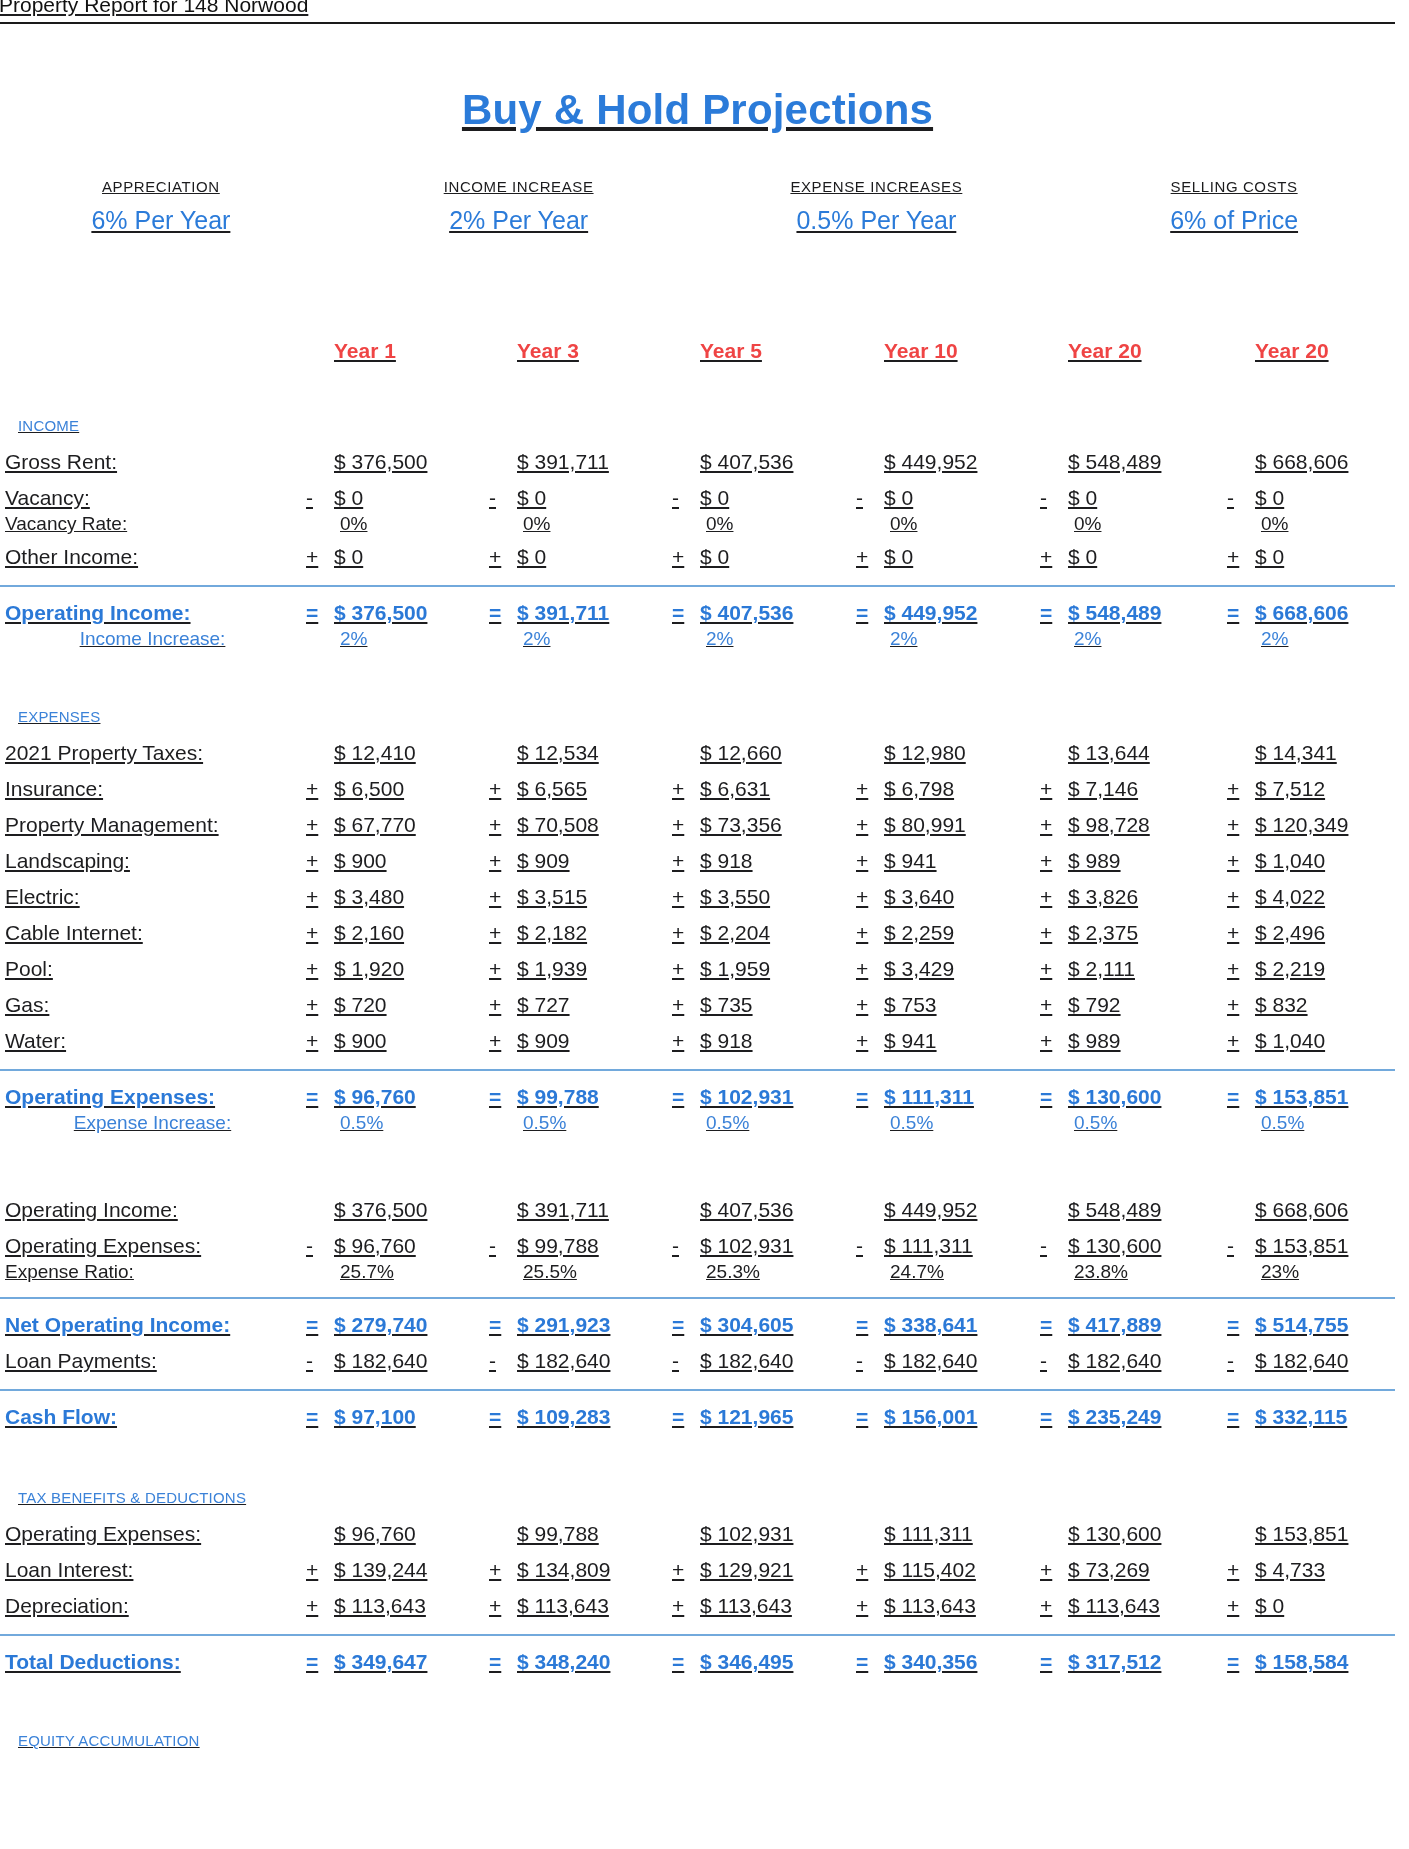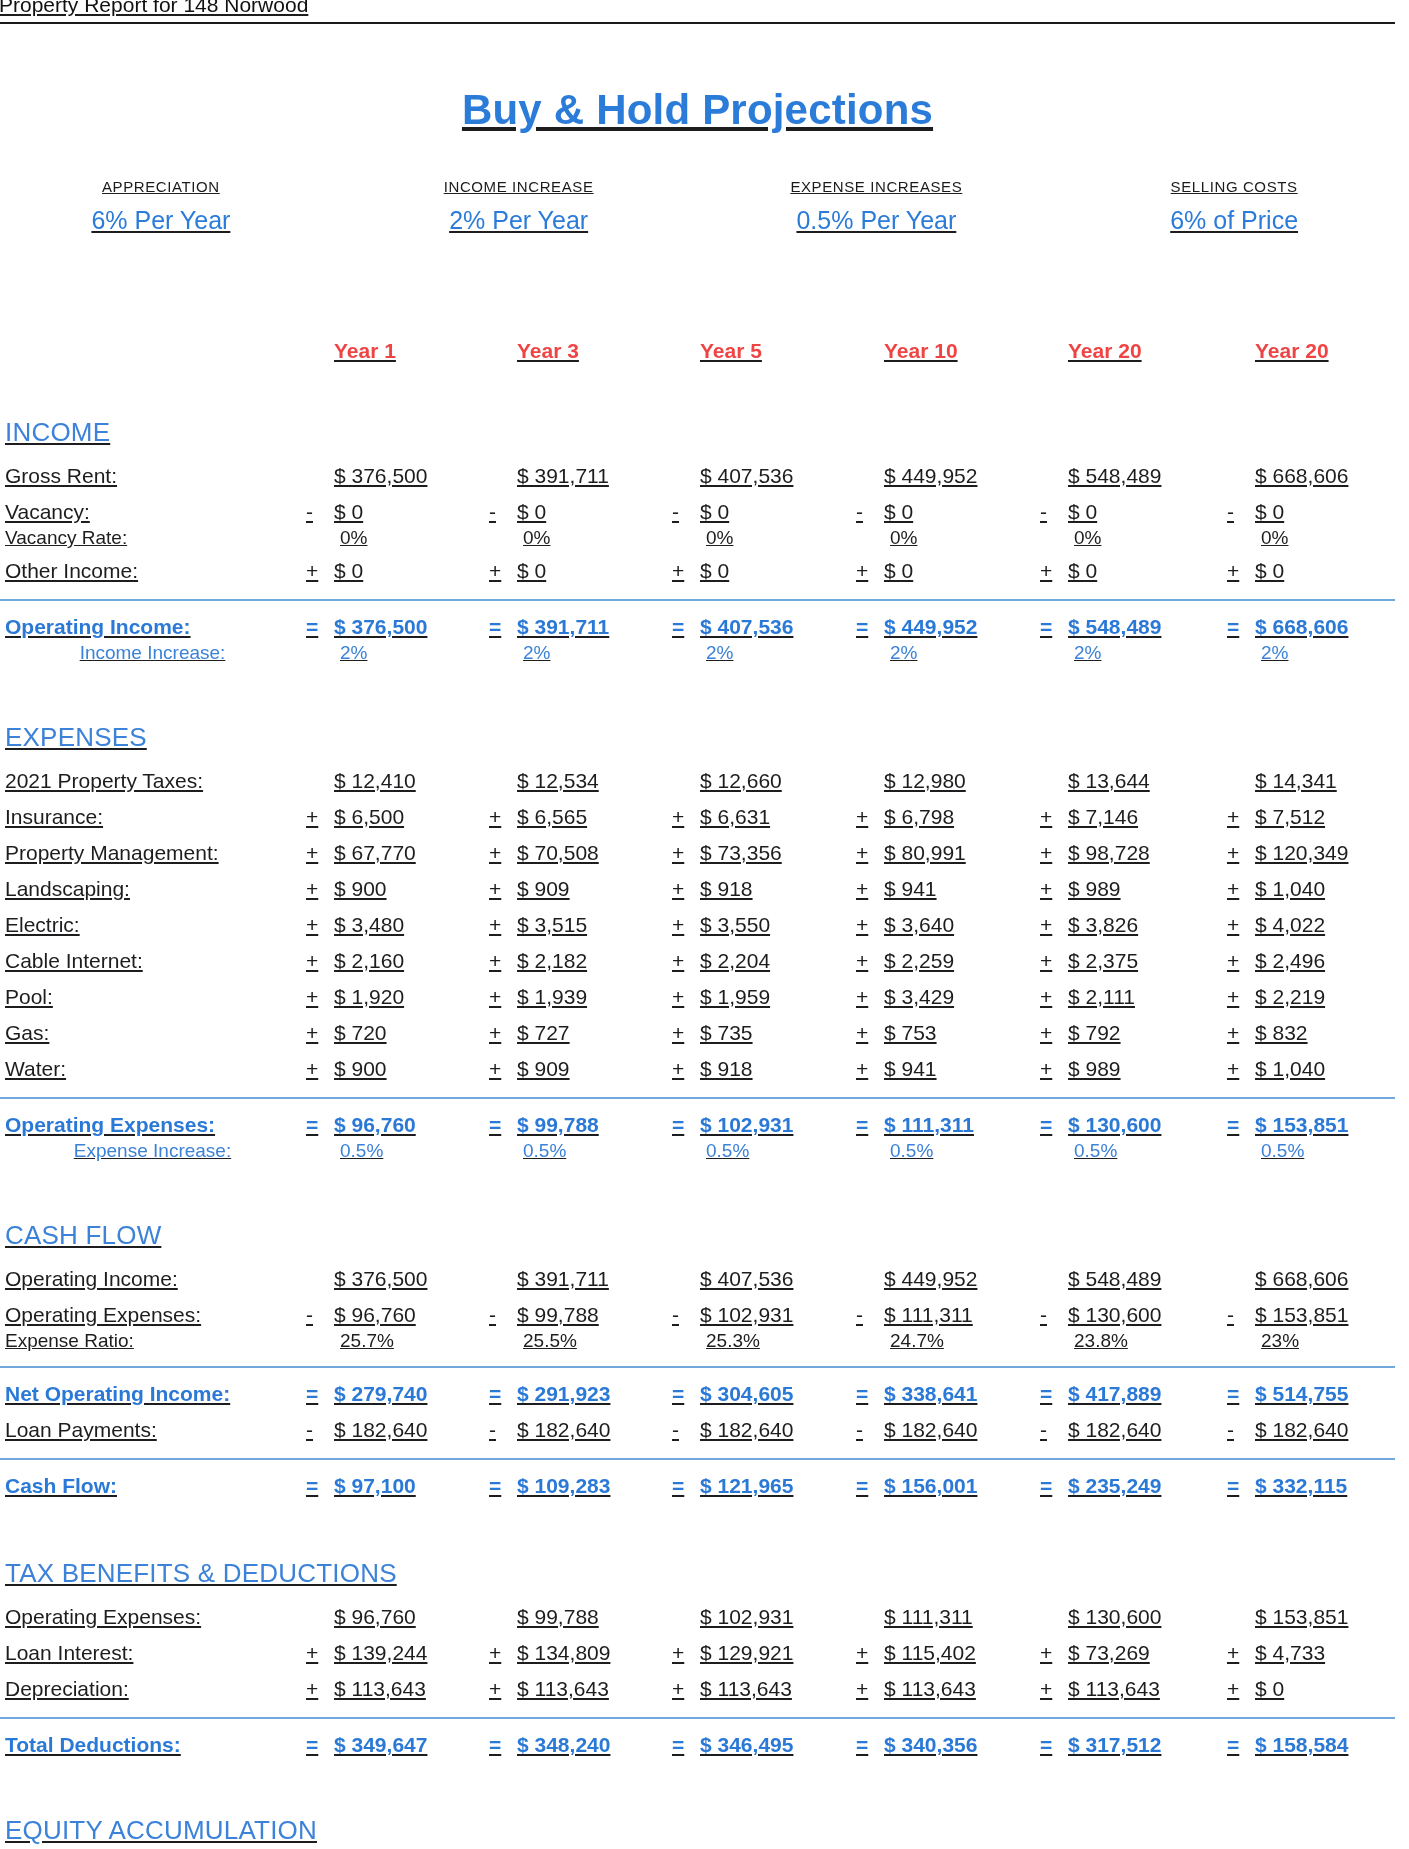--- a/index.html
+++ b/index.html
@@ -28,21 +28,21 @@
   .row{display:grid;grid-template-columns:300px 183px 183px 184px 184px 187px auto;align-items:baseline;padding:6px 0;}
   .label-cell{font-size:21px;padding-left:5px;white-space:nowrap;}
   .cell{display:flex;align-items:baseline;padding-left:6px;white-space:nowrap;}
   .op{width:28px;font-size:21px;flex:0 0 28px;}
   .val{font-size:21px;}
 
   .year-row{margin-top:104px;padding:0;}
   .year-cell{font-size:21px;font-weight:700;color:#ef4444;padding-left:34px;white-space:nowrap;}
 
   .section{margin-top:54px;}
-  .section-heading{font-size:26px;color:#3b82d8;padding-left:5px;margin-bottom:10px;letter-spacing:.2px;}
+  .section-heading{font-size:15px;color:#3b82d8;padding-left:18px;margin-bottom:10px;letter-spacing:.2px;}
 
   .row.total .label-cell,.row.total .val,.row.total .op{color:#2b79d7;font-weight:700;}
   .row.sub{padding:0 0 4px 0;margin-top:-3px;}
   .row.sub .label-cell{font-size:19px;}
   .row.sub .sub-val{font-size:19px;margin-left:34px;}
   .row.sub-blue{padding:0 16px 4px 0;margin-top:-3px;text-align:center;}
   .row.sub-blue .label-cell{font-size:19px;color:#3b82d8;}
   .row.sub-blue .sub-val{font-size:19px;margin-left:34px;color:#3b82d8;}
 
   .rule{height:2px;background:#72a9dc;margin:10px 0 8px 0;width:100%;}
@@ -531,21 +531,20 @@
           </div>
           <div class="cell">
             <span class="sub-val">0.5%</span>
           </div>
           <div class="cell">
             <span class="sub-val">0.5%</span>
           </div>
         </div>
       </div>
       <div class="section section-cash-flow">
-        <div class="section-heading">CASH FLOW</div>
         <div class="row normal">
           <div class="label-cell">Operating Income:</div>
           <div class="cell">
             <span class="op"></span>
             <span class="val">$ 376,500</span>
           </div>
           <div class="cell">
             <span class="op"></span>
             <span class="val">$ 391,711</span>
           </div>

